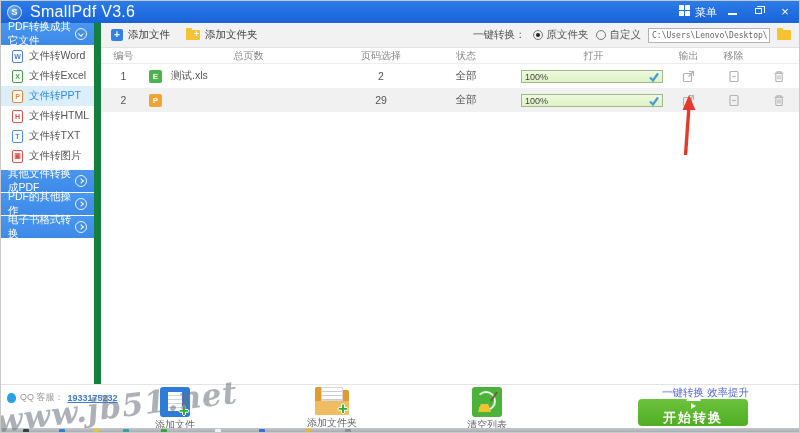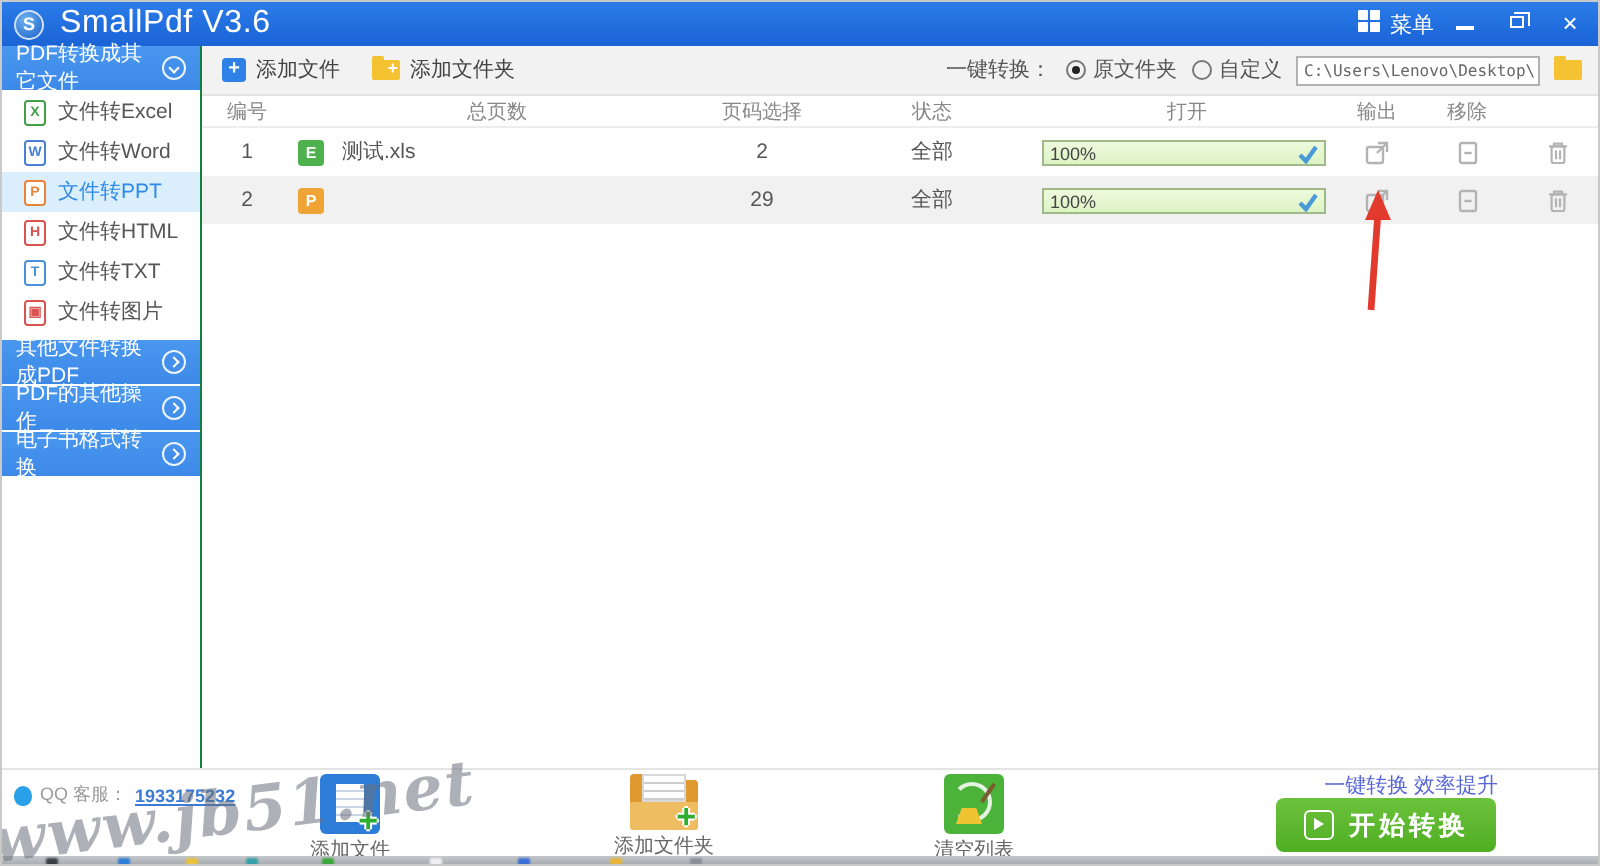--- a/index.html
+++ b/index.html
@@ -28,21 +28,21 @@
   .grid-icon i { background:#fff; border-radius:.5px; }
   .menu-label { font-size:11px; }
   .win-btn { width:20px; text-align:center; margin-left:6px; position:relative; height:16px; }
   .min-bar { position:absolute; left:5px; top:9px; width:9px; height:1.5px; background:#fff; }
   .restore-box { position:absolute; left:6px; top:4px; width:7px; height:6px; border:1px solid #fff; }
   .restore-box:before { content:""; position:absolute; left:1px; top:-3px; width:7px; height:6px; border:1px solid #fff; border-bottom:none; border-left:none; }
   .close-x { font-size:13px; line-height:16px; }
   
   .sidebar {
     position:absolute; left:0; top:22px; width:100px; height:361px;
-    background:#fff; border-right:1px solid #15803d; display:flex; flex-direction:column;
+    background:#fff; border-right:7px solid #15803d; display:flex; flex-direction:column;
   }
   .side-section {
     height:22px; background:linear-gradient(180deg,#4a97f0,#3c89e8);
     color:#fff; font-size:10.5px; display:flex; align-items:center;
     padding:0 7px; justify-content:space-between; margin-bottom:1px; cursor:default;
   }
   .chev-circle { width:12px; height:12px; border:1px solid rgba(255,255,255,.9); border-radius:50%; position:relative; flex:none; }
   .chev { position:absolute; width:4px; height:4px; border-right:1.3px solid #fff; border-bottom:1.3px solid #fff; }
   .chev.down { left:3px; top:2.5px; transform:rotate(45deg); }
   .chev.right { left:2.5px; top:3px; transform:rotate(-45deg); }
@@ -113,21 +113,21 @@
     background-image:repeating-linear-gradient(180deg,#fff 0 3px,#cccccc 3px 4px); border:1px solid #d8d8d8; }
   .big-folder .front { position:absolute; left:0; bottom:0; width:34px; height:14px; background:#eebd62; border-radius:0 0 2px 2px; }
   .big-clear { background:#4cb33a; }
   .big-clear .ring { position:absolute; left:4px; top:4px; width:20px; height:20px; border:2px solid rgba(255,255,255,.85); border-radius:50%; border-left-color:transparent; }
   .big-clear .broom { position:absolute; left:6px; bottom:5px; width:13px; height:8px; background:#f0c332; clip-path:polygon(0 100%,100% 100%,78% 0,22% 0); }
   .big-clear .handle { position:absolute; right:7px; top:4px; width:2px; height:11px; background:#7a5c33; transform:rotate(35deg); }
   .promo { position:absolute; right:52px; top:1px; font-size:10.5px; color:#5866d6; }
   .start-btn {
     position:absolute; left:637px; top:14px; width:110px; height:27px; border-radius:4px;
     background:linear-gradient(180deg,#6cc23c,#4fae22); color:#fff;
-    display:flex; align-items:center; justify-content:center; gap:8px; cursor:default;
+    display:flex; align-items:center; justify-content:center; gap:8px; cursor:default;flex-direction:column;
   }
   .play-ic { width:15px; height:15px; border:1.5px solid #fff; border-radius:3px; position:relative; }
   .play-ic:before { content:""; position:absolute; left:4.5px; top:3px; border-left:5px solid #fff; border-top:3.5px solid transparent; border-bottom:3.5px solid transparent; }
   .start-lab { font-size:13px; font-weight:bold; letter-spacing:2px; }
   
   .watermark {
     position:absolute; left:-6px; top:384px; width:300px; z-index:5;
     font-family:"DejaVu Serif", serif; font-style:italic; font-weight:bold;
     font-size:31px; color:rgba(105,112,122,.55); transform:rotate(-7deg); letter-spacing:1px;
     pointer-events:none;
@@ -164,26 +164,26 @@
   </div>
 
   <div class="sidebar">
     <div class="side-section">
       <span>PDF转换成其它文件</span>
       <span class="chev-circle">
           <span class="chev down"></span>
         </span>
     </div>
     <div class="nav-item">
+      <span class="doc-ic" style="color: rgb(74, 127, 212);">W</span>
+      <span>文件转Word</span>
+    </div>
+    <div class="nav-item">
       <span class="doc-ic" style="color: rgb(67, 160, 71);">X</span>
       <span>文件转Excel</span>
-    </div>
-    <div class="nav-item">
-      <span class="doc-ic" style="color: rgb(74, 127, 212);">W</span>
-      <span>文件转Word</span>
     </div>
     <div class="nav-item selected">
       <span class="doc-ic" style="color: rgb(232, 131, 58);">P</span>
       <span>文件转PPT</span>
     </div>
     <div class="nav-item">
       <span class="doc-ic" style="color: rgb(217, 83, 79);">H</span>
       <span>文件转HTML</span>
     </div>
     <div class="nav-item">

